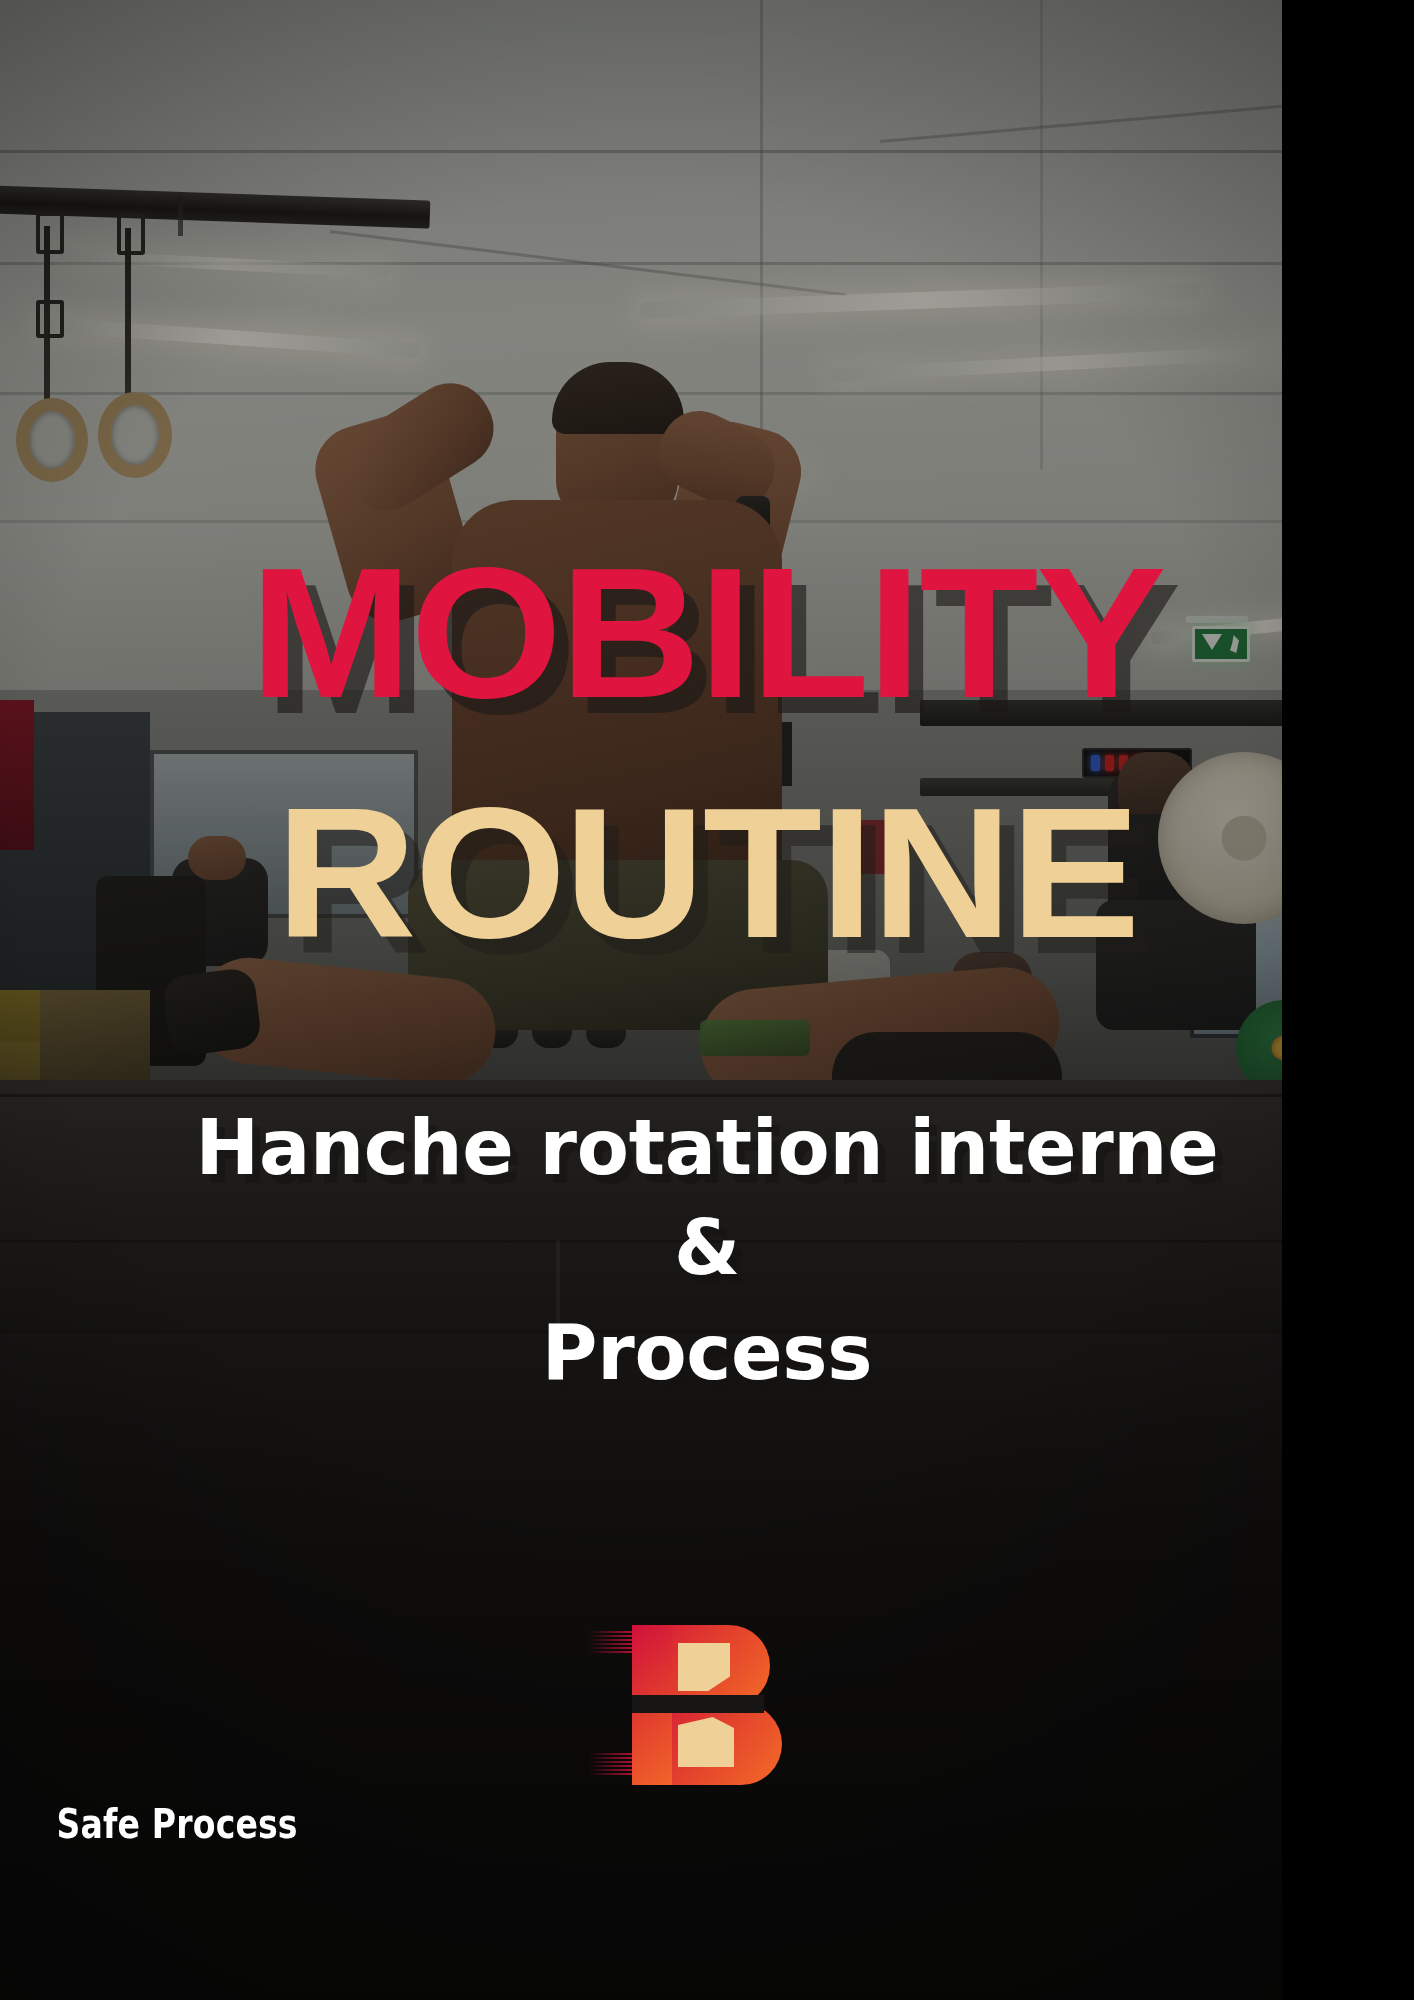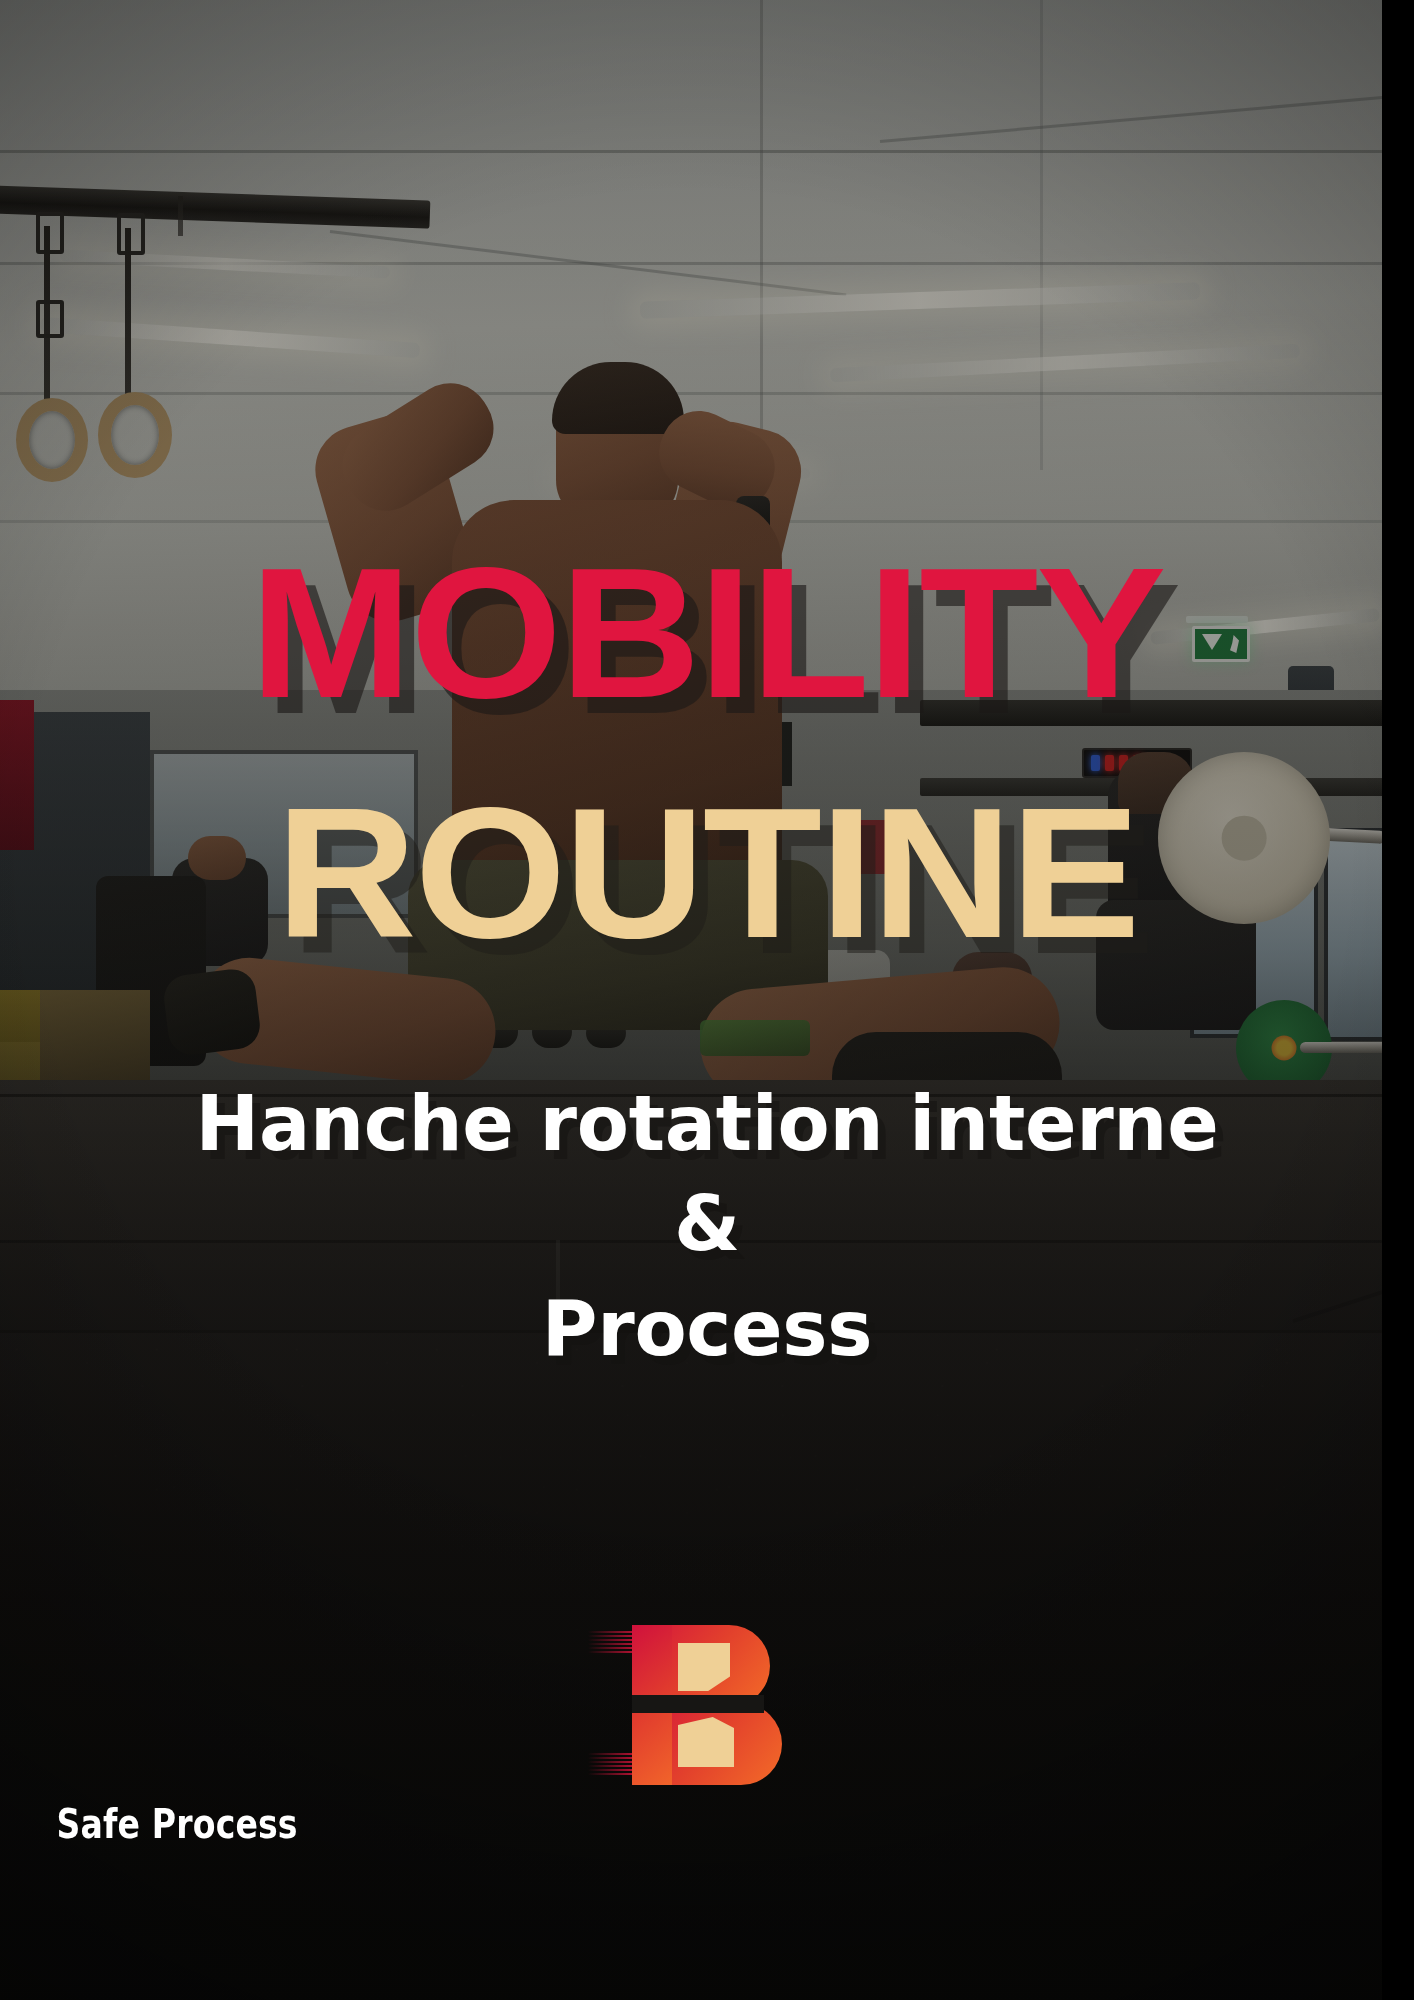--- a/index.html
+++ b/index.html
@@ -1,19 +1,19 @@
 <!DOCTYPE html>
 <html><head>
 <meta charset="utf-8">
 <style>
   html,body{margin:0;padding:0;background:#000;}
   body{width:1414px;height:2000px;overflow:hidden;font-family:"Liberation Sans",sans-serif;}
 
   #poster{
-    position:relative;width:1382px;height:2000px;overflow:hidden;
+    position:relative;width:1282px;height:2000px;overflow:hidden;
     background:#0a0908;
   }
 
   
   .photo{position:absolute;inset:0;overflow:hidden;}
 
   
   .ceiling{
     position:absolute;left:0;top:0;width:1414px;height:700px;
     background:
@@ -138,20 +138,21 @@
     transform:scaleX(1.05);
     text-shadow:14px 16px 0 rgba(30,28,25,.52);
   }
 
   .subline{
     position:absolute;left:0;width:1414px;text-align:center;
     font-family:"DejaVu Sans","Liberation Sans",sans-serif;
     font-weight:700;color:#ffffff;line-height:1.02;white-space:nowrap;
     text-shadow:8px 9px 0 rgba(20,18,16,.55);
     letter-spacing:-.004em;
+    margin-top:24px;
   }
   #sub-line1{top:1085px;font-size:76px;}
   #sub-line2{top:1185px;font-size:76px;}
   #sub-line3{top:1290px;font-size:76px;}
 
   
   #logo-block{position:absolute;left:0;width:1414px;top:1625px;text-align:left;}
   .logo-mark{position:relative;width:150px;height:160px;margin:0 auto;}
 
   

